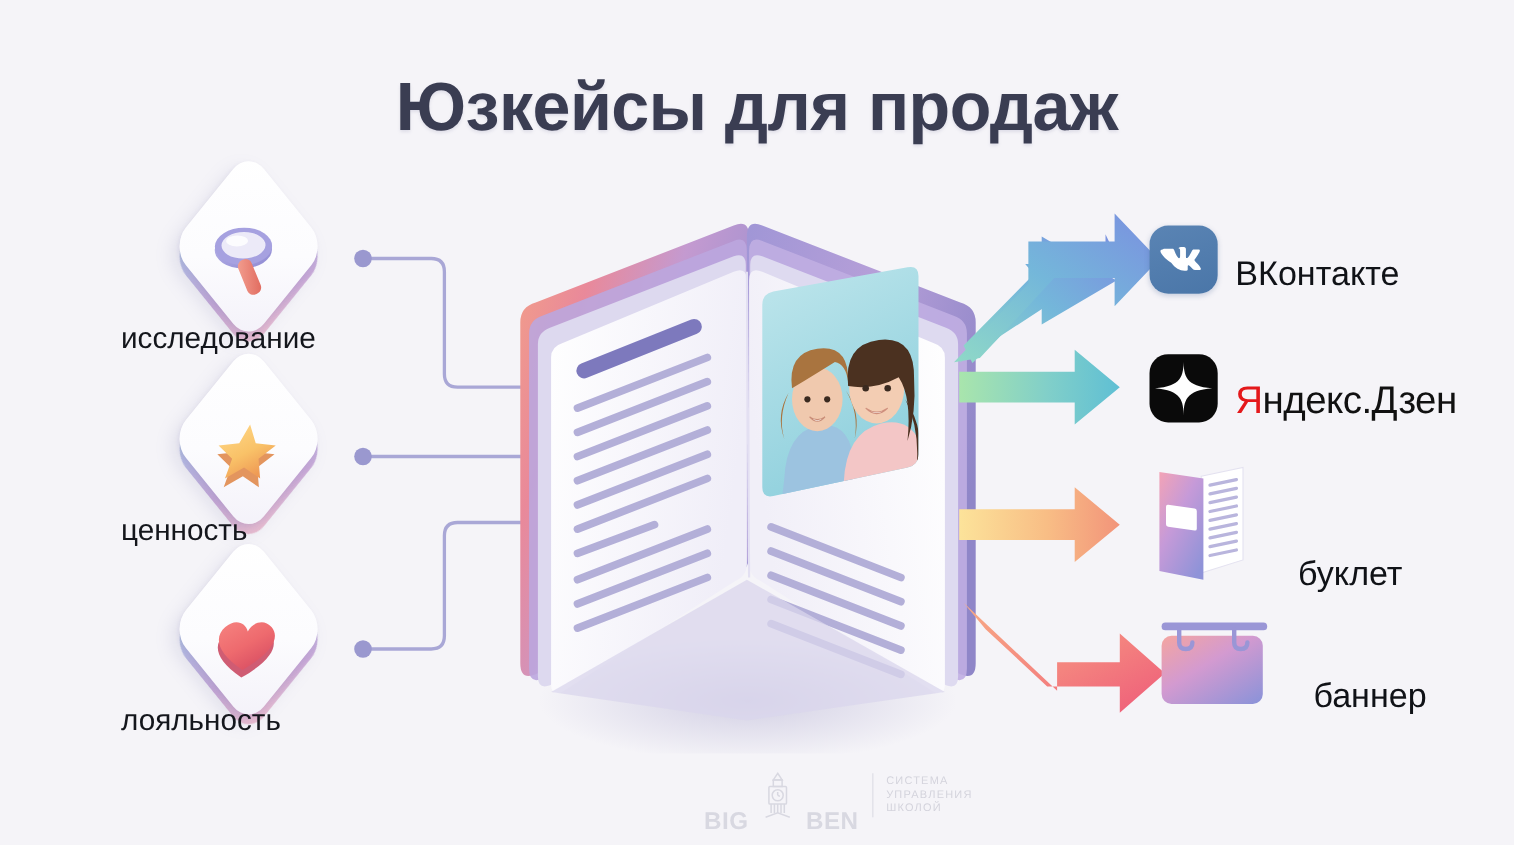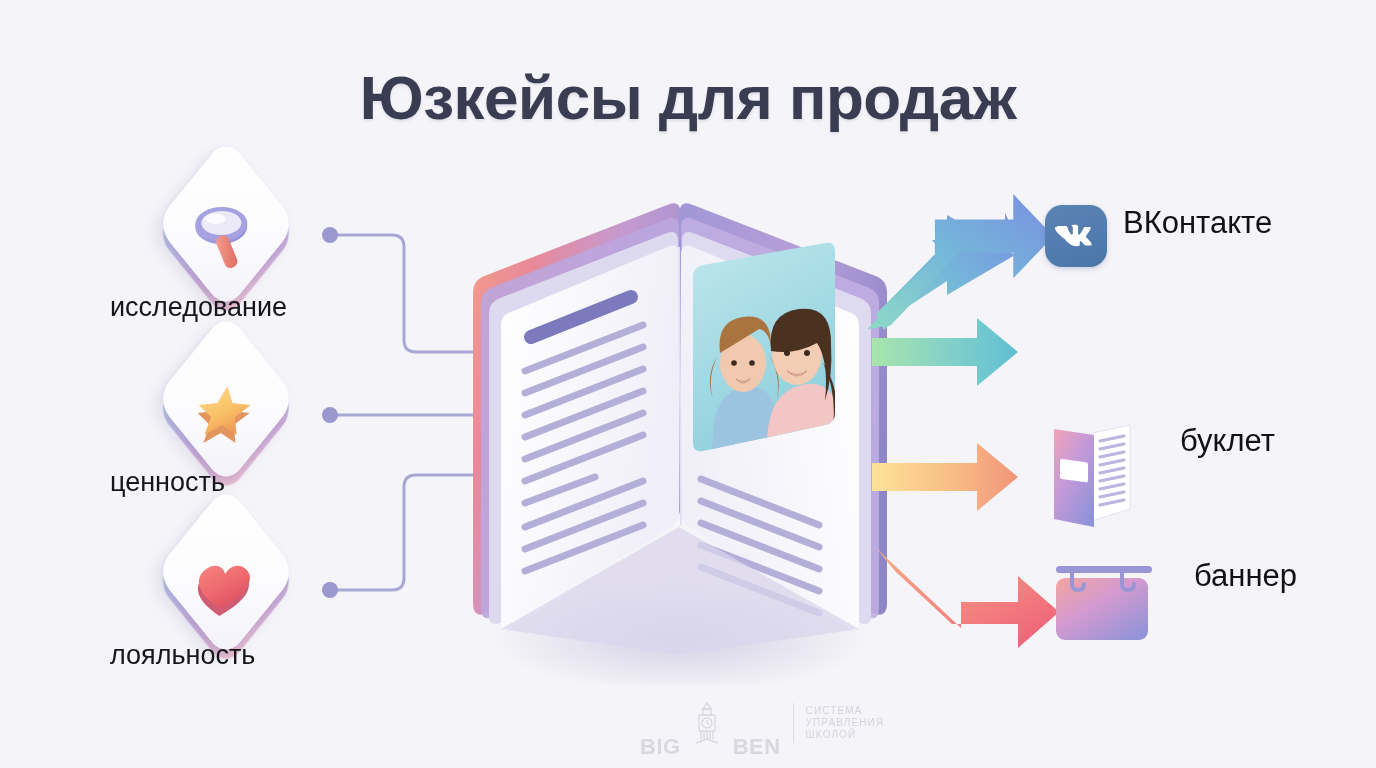--- a/index.html
+++ b/index.html
@@ -71,21 +71,21 @@
   }
 
   
   .connectors{ position:absolute; left:0; top:0; width:1376px; height:768px; pointer-events:none; }
 
   
   .book{ position:absolute; left:455px; top:185px; width:450px; height:500px; }
 
   
   .arrows{ position:absolute; left:0; top:0; width:1376px; height:768px; pointer-events:none; }
-  .out{ position:absolute; display:flex; align-items:flex-start; gap:16px; }
+  .out{ position:absolute; display:flex; align-items:flex-end; gap:16px; }
   .o0{ left:1045px; top:205px; }
   .o1{ left:1045px; top:322px; }
   .o2{ left:1048px; top:423px; }
   .o3{ left:1048px; top:558px; }
   .out-label{ font-size:31px; color:#101217; white-space:nowrap; }
   .zen-label{ font-size:35px; color:#111; white-space:nowrap; letter-spacing:-0.5px; }
   .zen-label .ya{ color:#e4181b; }
 
   .vk-badge{
     width:62px; height:62px; border-radius:17px;
@@ -367,20 +367,28 @@
           c-.1,-1.6 -.6,-1.7 -1.5,-1.9 c.5,-.8 1.6,-1.1 3.6,-1.1 c2.4,0 3.1,.5 3.1,2.2 v6.3 c0,1 .3,1.3 .6,1.3
           c.6,0 1.2,-.4 2.4,-2.2 c1.3,-1.9 2.3,-4.1 2.3,-4.1 c.3,-.7 .8,-1.3 1.8,-1.3 h4 c1.2,0 1.5,.6 1.2,1.5
           c-.5,1.8 -4.3,7 -4.3,7 c-.4,.6 -.5,.9 0,1.6 c.3,.5 1.5,1.6 2.3,2.5 c1.5,1.7 2.6,3.1 2.9,4.1
           c.3,1 -.2,1.5 -1.2,1.5 h-4 c-1.1,0 -1.7,-.6 -3,-2 c-1.3,-1.4 -2,-2.3 -2.7,-2.3 c-.5,0 -.7,.2 -.7,1.4
           v2.2 c0,.9 -.3,1.4 -2.8,1.4 c-4.2,0 -8.6,-2.5 -11.9,-7.1 C4.6,11.4 2.9,7.1 2.9,6.2 C2.9,5.6 3.2,5 4.2,5 Z" transform="translate(-1,1) scale(1.02)"></path>
       </svg>
     </div>
     <span class="out-label">ВКонтакте</span>
   </div>
 
+  <div class="out o1">
+    <div class="zen-badge">
+      <svg width="56" height="56" viewBox="0 0 56 56">
+        <path fill="#ffffff" d="M28,2 C28,17 30,26 54,28 C30,30 28,39 28,54 C28,39 26,30 2,28 C26,26 28,17 28,2 Z"></path>
+      </svg>
+    </div>
+    <span class="zen-label"><span class="ya">Я</span><span>ндекс.Дзен</span></span>
+  </div>
 
   <div class="out o2">
     <div>
       <svg width="88" height="112" viewBox="0 0 88 112">
         <defs>
           <linearGradient id="bkG" x1="0" y1="0" x2="0.8" y2="1">
             <stop offset="0%" stop-color="#f3a3b6"></stop>
               <stop offset="45%" stop-color="#c69ad8"></stop>
               <stop offset="100%" stop-color="#8f93d8"></stop>
           </linearGradient>

